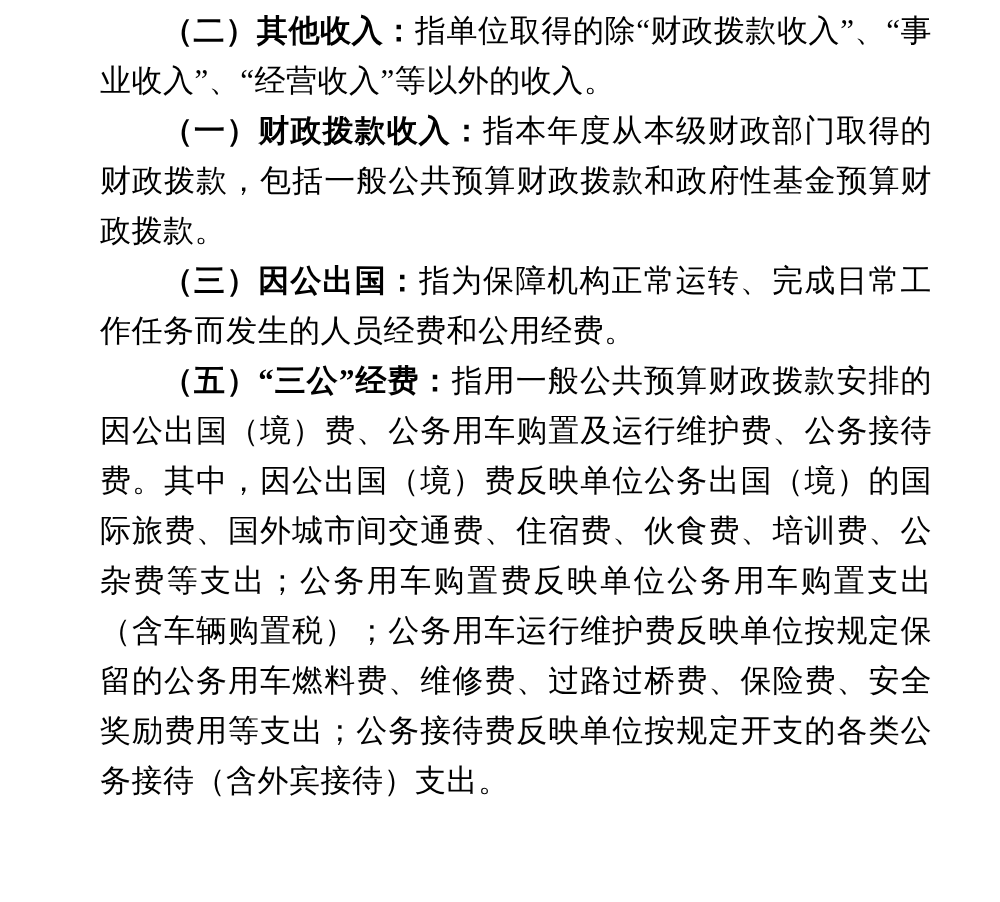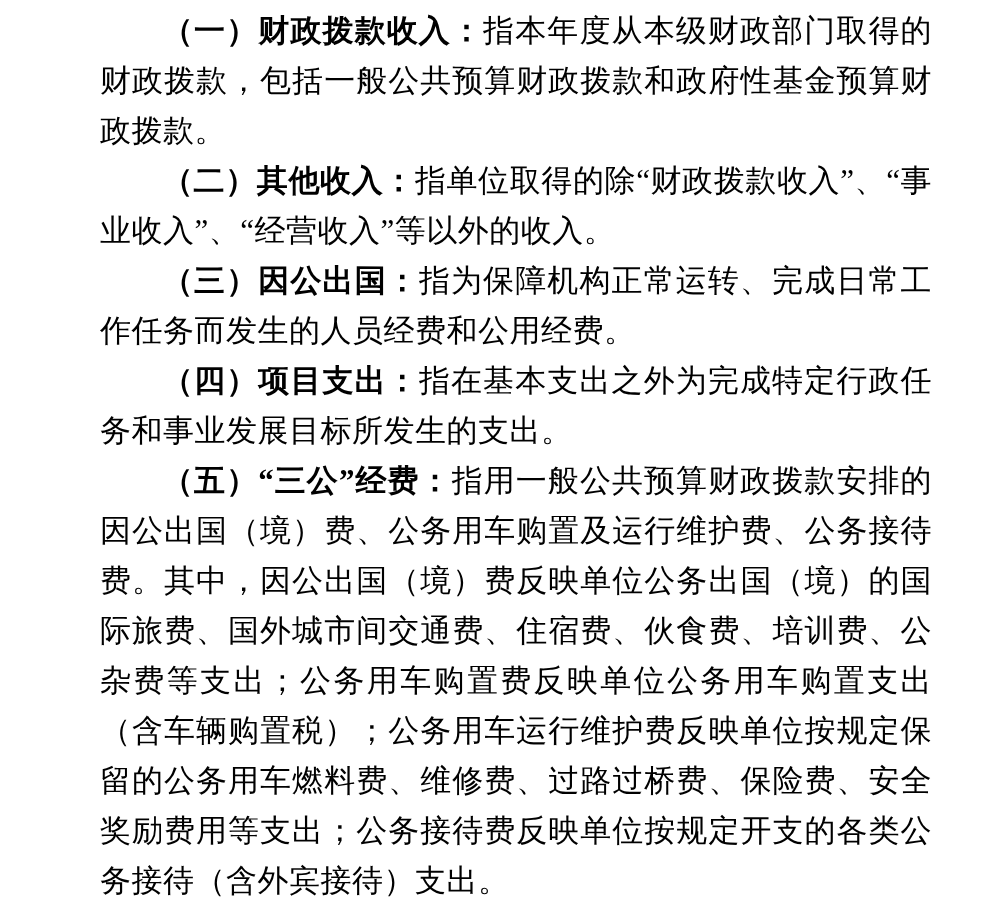--- a/index.html
+++ b/index.html
@@ -32,23 +32,22 @@
   }
   .term-head {
     font-weight: bold;
   }
 </style>
 </head>
 <body>
 
 <div class="page">
 
+  <p class="para"><span class="term-head">（二）其他收入：</span><span>指单位取得的除“财政拨款收入”、“事业收入”、“经营收入”等以外的收入。</span></p>
+
   <p class="para"><span class="term-head">（一）财政拨款收入：</span><span>指本年度从本级财政部门取得的财政拨款，包括一般公共预算财政拨款和政府性基金预算财政拨款。</span></p>
-
-  <p class="para"><span class="term-head">（二）其他收入：</span><span>指单位取得的除“财政拨款收入”、“事业收入”、“经营收入”等以外的收入。</span></p>
 
   <p class="para"><span class="term-head">（三）因公出国：</span><span>指为保障机构正常运转、完成日常工作任务而发生的人员经费和公用经费。</span></p>
 
-  <p class="para"><span class="term-head">（四）项目支出：</span><span>指在基本支出之外为完成特定行政任务和事业发展目标所发生的支出。</span></p>
 
   <p class="para"><span class="term-head">（五）“三公”经费：</span><span>指用一般公共预算财政拨款安排的因公出国（境）费、公务用车购置及运行维护费、公务接待费。其中，因公出国（境）费反映单位公务出国（境）的国际旅费、国外城市间交通费、住宿费、伙食费、培训费、公杂费等支出；公务用车购置费反映单位公务用车购置支出（含车辆购置税）；公务用车运行维护费反映单位按规定保留的公务用车燃料费、维修费、过路过桥费、保险费、安全奖励费用等支出；公务接待费反映单位按规定开支的各类公务接待（含外宾接待）支出。</span></p>
 
 </div>
 
 </body></html>

